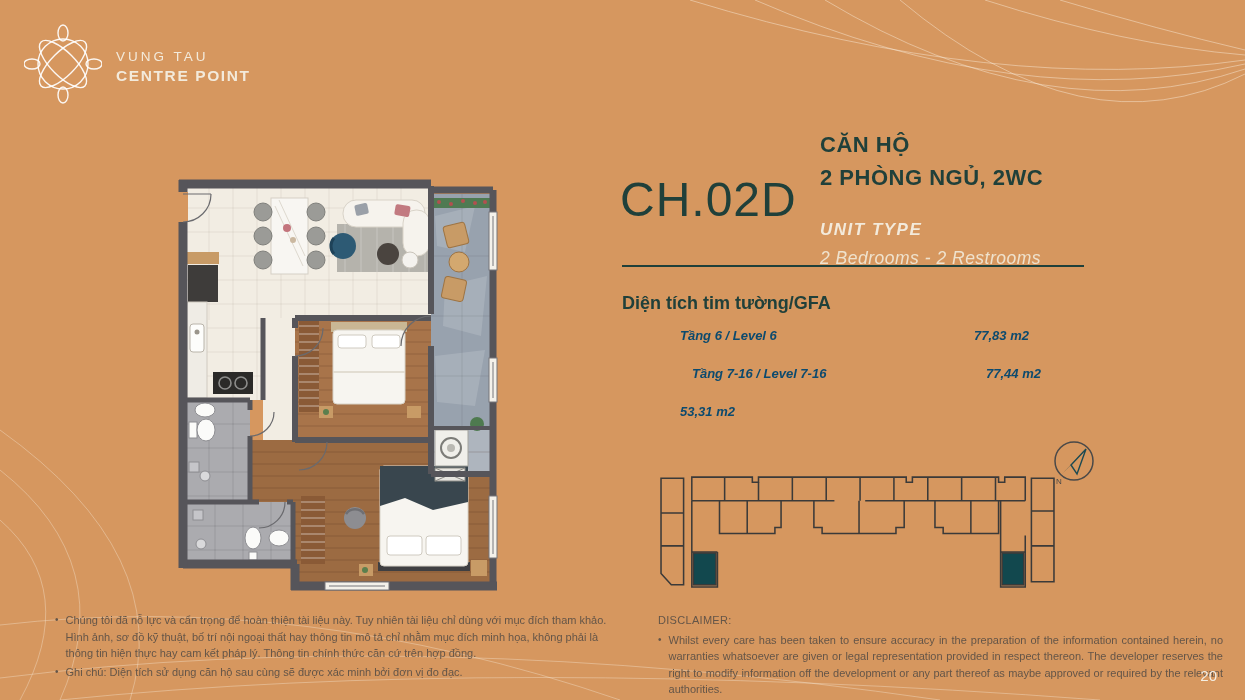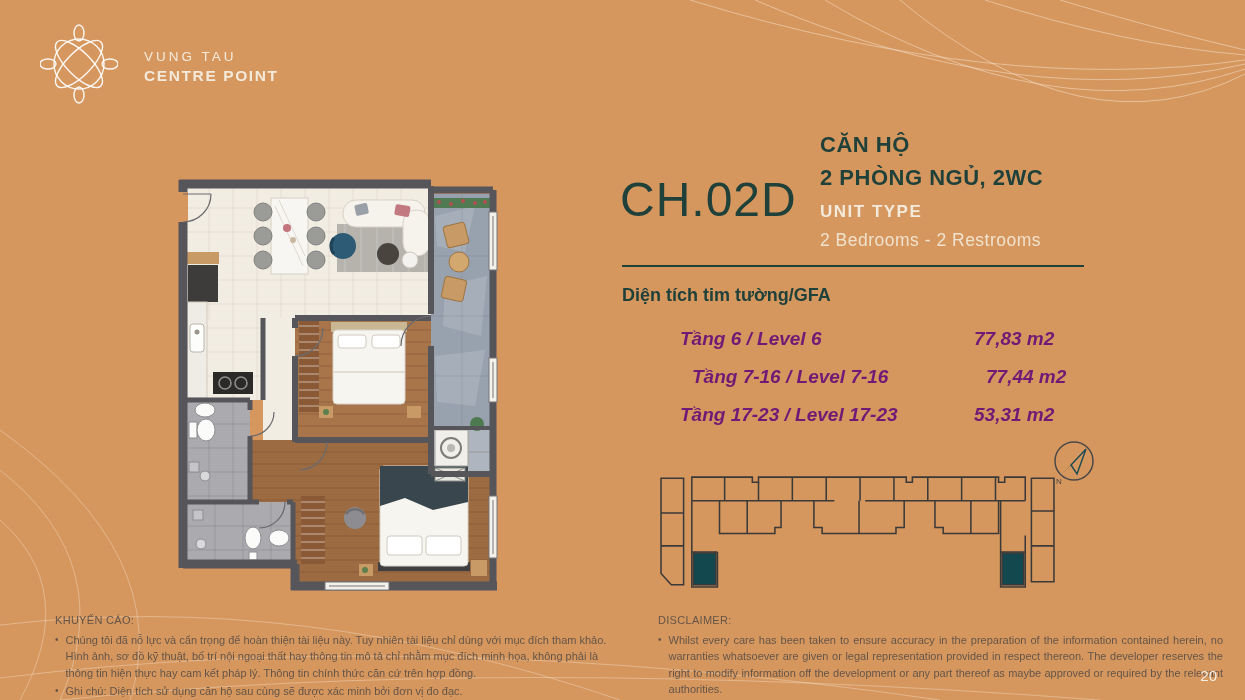--- a/index.html
+++ b/index.html
@@ -11,42 +11,42 @@
     font-family:"Liberation Sans", sans-serif;
     overflow:hidden;
     color:#21413B;
   }
   .abs { position:absolute; }
 
   
   #deco { position:absolute; inset:0; pointer-events:none; }
 
   
-  .brand { position:absolute; left:40px; top:24px; display:flex; align-items:center; gap:26px; }
+  .brand { position:absolute; left:24px; top:24px; display:flex; align-items:center; gap:14px; }
   .brand-text { color:#F3EADB; line-height:1.25; padding-top:6px; }
   .brand-line1 { font-size:13.5px; letter-spacing:3px; font-weight:400; }
   .brand-line2 { font-size:15.5px; letter-spacing:1.6px; font-weight:700; }
 
   
   .unit-code {
     position:absolute; left:620px; top:172px;
     font-size:48px; font-weight:500; letter-spacing:1px; color:#20403A;
   }
   .unit-vi { position:absolute; left:820px; top:132px; color:#20403A; }
   .unit-vi .l1 { font-size:22px; font-weight:700; letter-spacing:0.5px; }
   .unit-vi .l2 { font-size:22px; font-weight:700; letter-spacing:0.5px; margin-top:7px; }
-  .unit-en { position:absolute; left:820px; top:202px; }
+  .unit-en { position:absolute; left:820px; top:220px;font-style:italic; }
   .unit-en .lbl { font-size:17px; font-weight:700; letter-spacing:1.5px; color:#F3EADB; }
   .unit-en .val { font-size:17.5px; font-weight:400; letter-spacing:0.5px; color:#EFE2CD; margin-top:8px; }
   .rule { position:absolute; left:622px; top:265px; width:462px; height:2px; background:#20403A; }
 
   
-  .gfa-title { position:absolute; left:622px; top:285px; font-size:18px; font-weight:700; color:#20403A; }
+  .gfa-title { position:absolute; left:622px; top:293px; font-size:18px; font-weight:700; color:#20403A; }
   .gfa-row { position:absolute; left:680px; width:404px; display:flex; justify-content:space-between;
-             font-size:19px; font-style:italic; font-weight:700; color:#701a75; }
+             font-size:13px; font-style:italic; font-weight:700; color:#0c4a6e; }
   .gfa-row .v { width:110px; text-align:left; }
 
   
   .note-block { position:absolute; top:612px; width:565px; color:#645548; font-size:11px; line-height:1.5; }
   .note-block .nb-title { font-size:11px; letter-spacing:0.3px; margin-bottom:3px; }
   .nb-bullet { display:flex; gap:7px; margin-bottom:2px; }
   .nb-bullet .dot { flex:0 0 auto; font-size:10px; line-height:1.6; }
   .note-vi { left:55px; }
   .note-en { left:658px; }
   .note-en .nb-text { text-align:justify; }
@@ -310,21 +310,20 @@
 <div class="gfa-title">Diện tích tim tường/GFA</div>
 <div class="gfa-row" style="top:328px;">
   <span>Tầng 6 / Level 6</span>
   <span class="v">77,83 m2</span>
 </div>
 <div class="gfa-row" style="top:366px;margin-left:12px;">
   <span>Tầng 7-16 / Level 7-16</span>
   <span class="v">77,44 m2</span>
 </div>
 <div class="gfa-row" style="top:404px;">
-  <span>Tầng 17-23 / Level 17-23</span>
   <span class="v">53,31 m2</span>
 </div>
 
 <svg class="abs" style="left:1046px; top:436px;" width="54" height="54" viewBox="0 0 54 54">
   <circle cx="28" cy="25" r="19" fill="none" stroke="#4A4948" stroke-width="1.5"></circle>
   <polygon points="16,38 40,13 27,27" fill="#1C4A52"></polygon>
   <polygon points="40,13 31,38 25,29" fill="none" stroke="#1C4A52" stroke-width="1.4"></polygon>
   <text x="10" y="48" font-size="8" fill="#4A4948" font-family="Liberation Sans, sans-serif">N</text>
 </svg>
 
@@ -350,21 +349,20 @@
     <path d="M332,26 V110 H356 V60"></path>
     <path d="M332,76 H356"></path>
 
     <path d="M362,4 H384 V105 H362 Z M362,36 H384 M362,70 H384"></path>
   </g>
   <rect x="32.5" y="77" width="22" height="31" fill="#12484E" stroke="#3B3A39" stroke-width="1.5"></rect>
   <rect x="333.5" y="77" width="21" height="31" fill="#12484E" stroke="#3B3A39" stroke-width="1.5"></rect>
 </svg>
 
 <div class="note-block note-vi">
-  <div class="nb-title">KHUYẾN CÁO:</div>
   <div class="nb-bullet">
     <span class="dot">•</span>
     <span class="nb-text">Chúng tôi đã nỗ lực và cẩn trọng để hoàn thiện tài liệu này. Tuy nhiên tài liệu chỉ dùng với mục đích tham khảo. Hình ảnh, sơ đồ kỹ thuật, bố trí nội ngoại thất hay thông tin mô tả chỉ nhằm mục đích minh họa, không phải là thông tin hiện thực hay cam kết pháp lý. Thông tin chính thức căn cứ trên hợp đồng.</span>
   </div>
   <div class="nb-bullet">
     <span class="dot">•</span>
     <span class="nb-text">Ghi chú: Diện tích sử dụng căn hộ sau cùng sẽ được xác minh bởi đơn vị đo đạc.</span>
   </div>
 </div>
 

